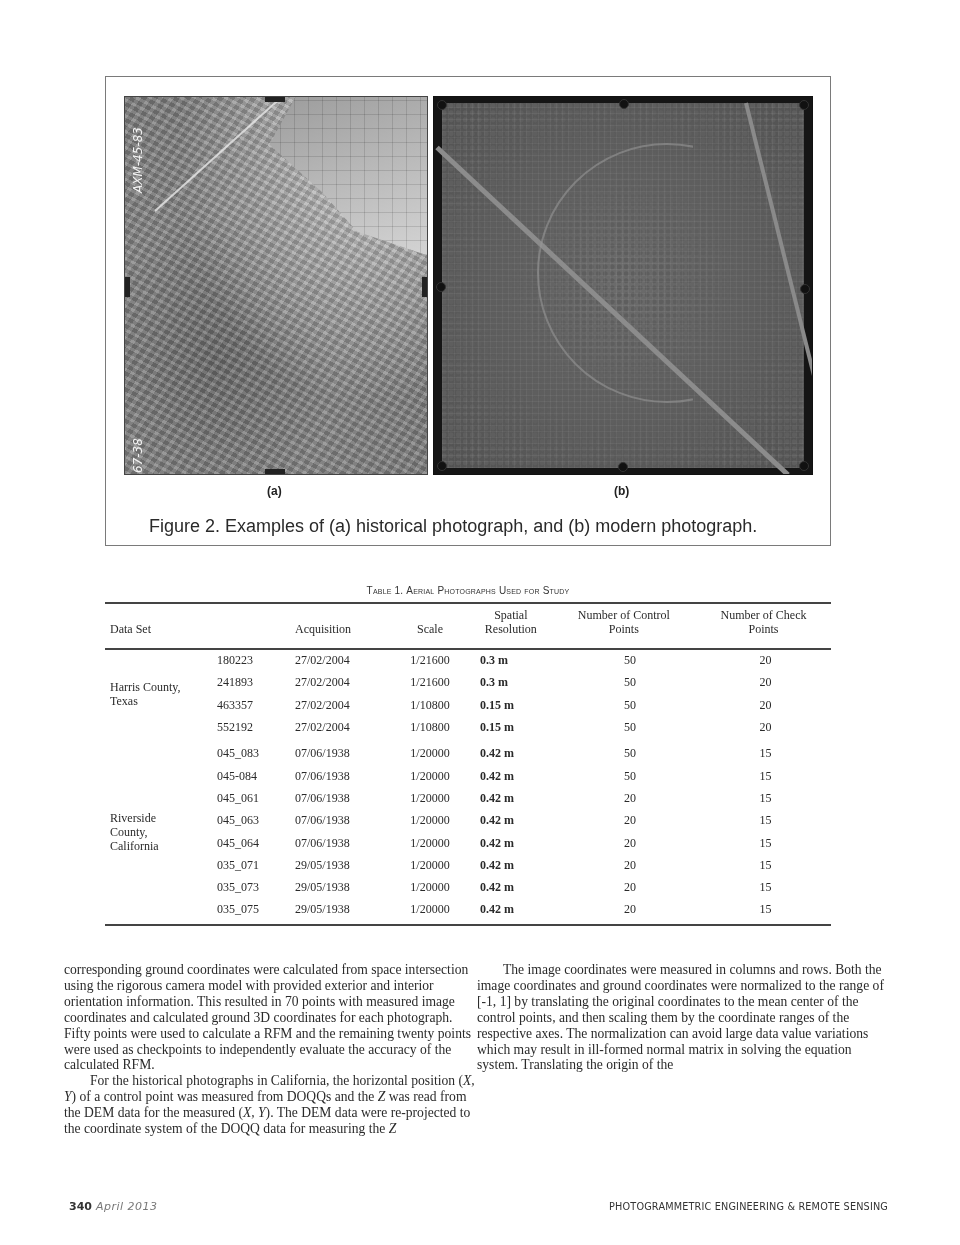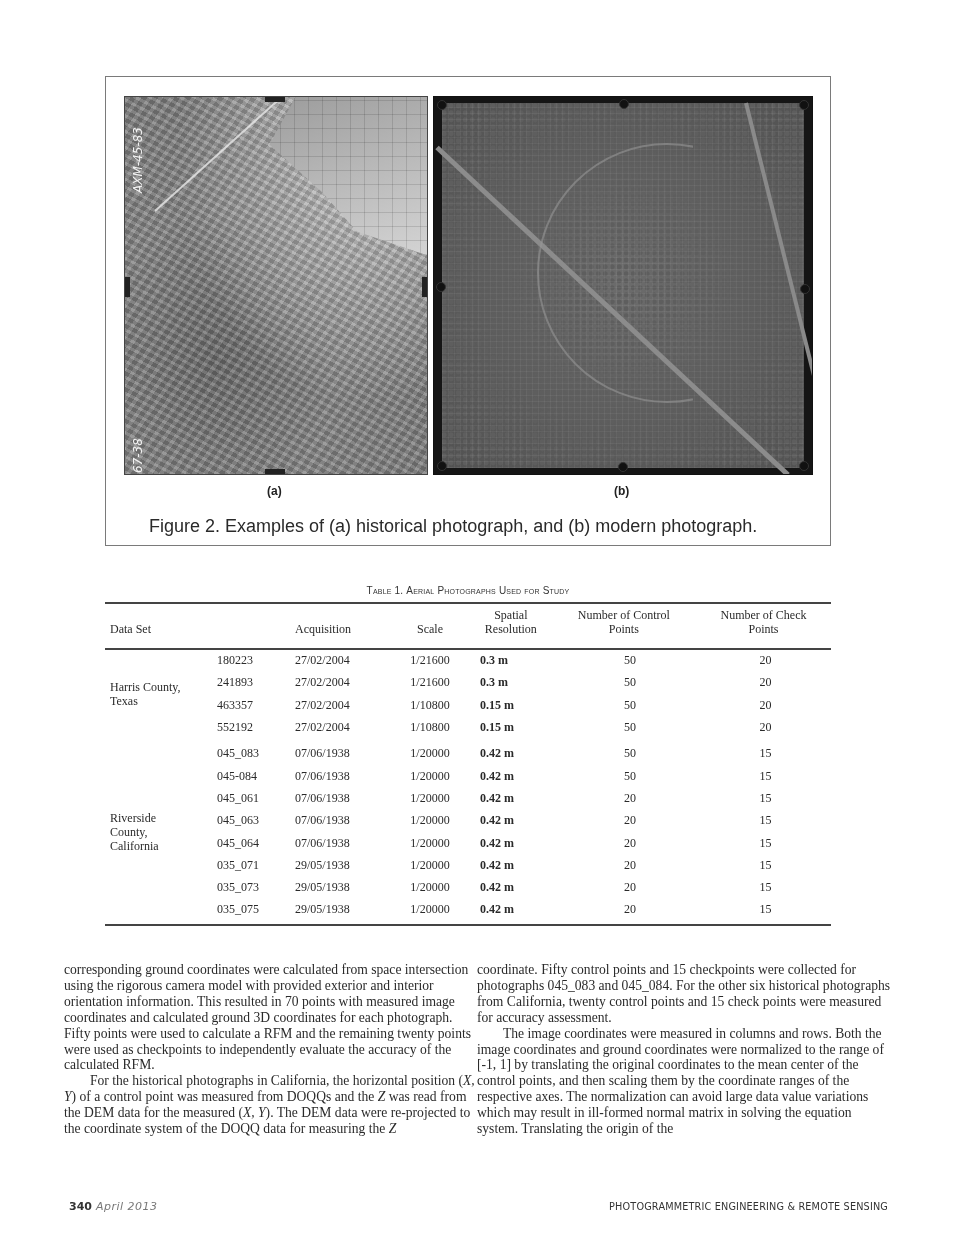--- a/index.html
+++ b/index.html
@@ -296,20 +296,19 @@
   </table>
   <div class="rule-bot"></div>
 </div>
 
 <div class="col col-left">
   <p><span>corresponding ground coordinates were calculated from space intersection using the rigorous camera model with provided exterior and interior orientation information. This resulted in 70 points with measured image coordinates and calculated ground </span><span class="sc">3D</span><span> coordinates for each photograph. Fifty points were used to calculate a </span><span class="sc">RFM</span><span> and the remaining twenty points were used as checkpoints to independently evaluate the accuracy of the calculated </span><span class="sc">RFM</span><span>.</span></p>
   <p class="indent"><span>For the historical photographs in California, the horizontal position (</span><i>X, Y</i><span>) of a control point was measured from </span><span class="sc">DOQQ</span><span>s and the </span><i>Z</i><span> was read from the </span><span class="sc">DEM</span><span> data for the measured (</span><i>X, Y</i><span>). The </span><span class="sc">DEM</span><span> data were re-projected to the coordinate system of the </span><span class="sc">DOQQ</span><span> data for measuring the </span><i>Z</i></p>
 </div>
 
 <div class="col col-right">
-  <p>coordinate. Fifty control points and 15 checkpoints were collected for photographs 045_083 and 045_084. For the other six historical photographs from California, twenty control points and 15 check points were measured for accuracy assessment.</p>
   <p class="indent">The image coordinates were measured in columns and rows. Both the image coordinates and ground coordinates were normalized to the range of [-1, 1] by translating the original coordinates to the mean center of the control points, and then scaling them by the coordinate ranges of the respective axes. The normalization can avoid large data value variations which may result in ill-formed normal matrix in solving the equation system. Translating the origin of the</p>
 </div>
 
 <div class="footer-left">
   <span class="page">340</span><span class="date">April 2013</span>
 </div>
 <div class="footer-right">PHOTOGRAMMETRIC ENGINEERING &amp; REMOTE SENSING</div>
 
 </body></html>

